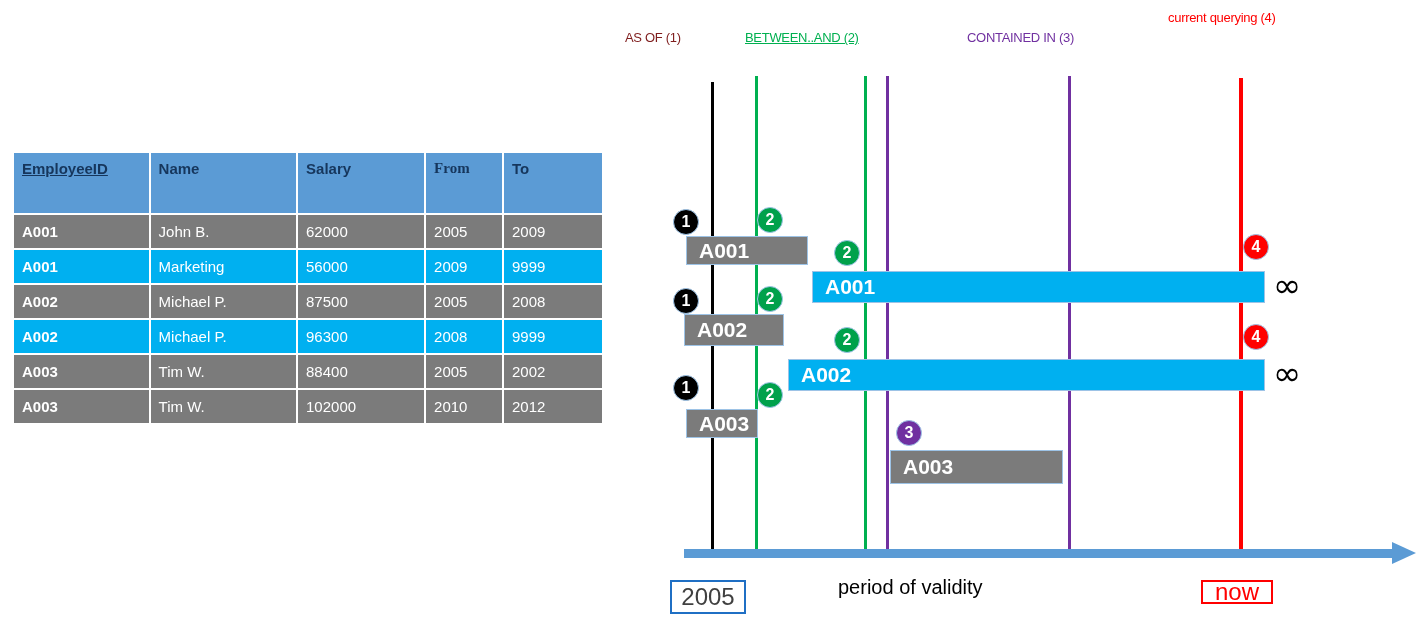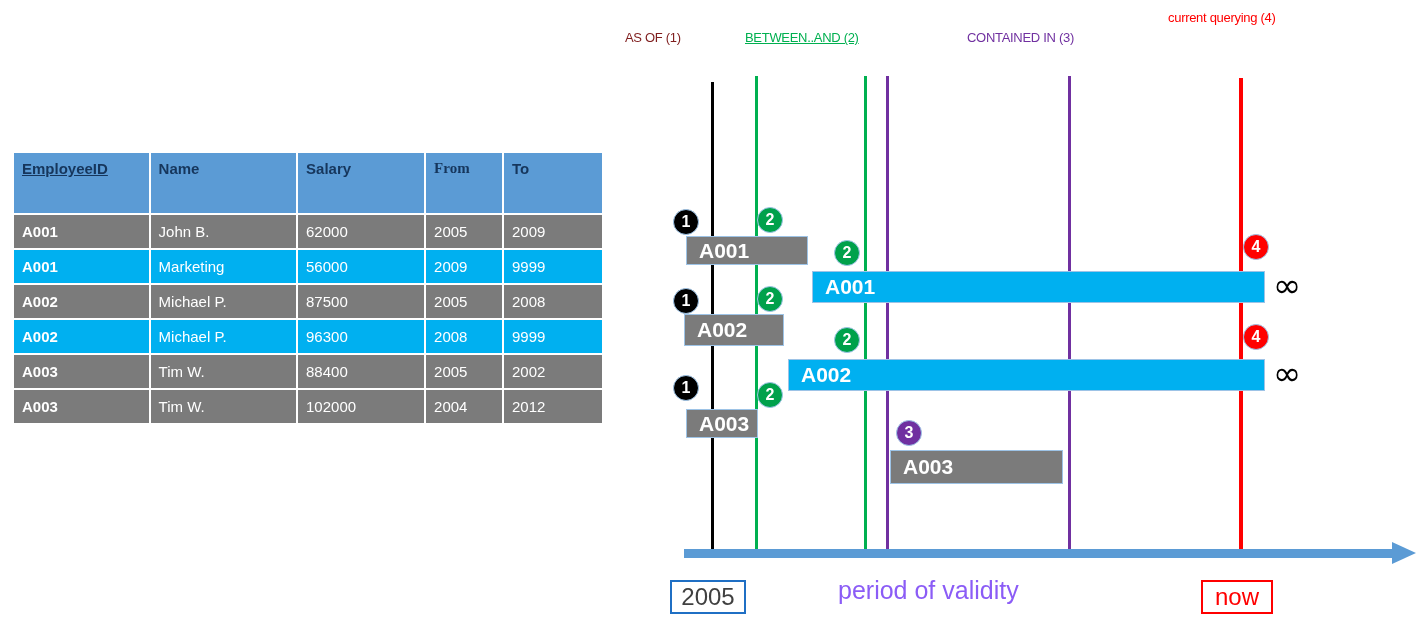--- a/index.html
+++ b/index.html
@@ -60,22 +60,22 @@
        font-family:"DejaVu Sans",sans-serif;line-height:1;}
 
   #axis-line{position:absolute;left:684px;top:549px;width:710px;height:9px;background:#5B9BD5;}
   #axis-arrow{position:absolute;left:1392px;top:542px;width:0;height:0;
       border-top:11px solid transparent;border-bottom:11px solid transparent;
       border-left:24px solid #5B9BD5;}
 
   .axis-box{position:absolute;display:flex;align-items:center;justify-content:center;
             font-size:24px;box-sizing:border-box;}
   #box-2005{left:670px;top:580px;width:76px;height:34px;border:2px solid #1F6FC4;color:#404040;}
-  #box-now{left:1201px;top:580px;width:72px;height:34px;border:2px solid #FF0000;color:#FF0000;}
-  #axis-title{position:absolute;left:838px;top:576px;font-size:25px;color:#8b5cf6;white-space:nowrap;}
+  #box-now{left:1201px;top:580px;width:72px;height:24px;border:2px solid #FF0000;color:#FF0000;}
+  #axis-title{position:absolute;left:838px;top:576px;font-size:20px;color:#000000;white-space:nowrap;}
 </style>
 </head>
 <body>
 
 <table id="emp-table">
   <thead>
     <tr>
       <th class="c-id"><span class="hdr-underline">EmployeeID</span></th>
       <th class="c-name"><span>Name</span></th>
       <th class="c-sal"><span>Salary</span></th>
@@ -116,21 +116,21 @@
       <td class="c-id">A003</td>
       <td class="c-name">Tim W.</td>
       <td class="c-sal">88400</td>
       <td class="c-from">2005</td>
       <td class="c-to">2002</td>
     </tr>
     <tr class="row-gray">
       <td class="c-id">A003</td>
       <td class="c-name">Tim W.</td>
       <td class="c-sal">102000</td>
-      <td class="c-from">2004</td>
+      <td class="c-from">2010</td>
       <td class="c-to">2012</td>
     </tr>
   </tbody>
 </table>
 
 <div id="timeline">
 
   <div class="legend l1">AS OF (1)</div>
   <div class="legend l2">BETWEEN..AND (2)</div>
   <div class="legend l3">CONTAINED IN (3)</div>

